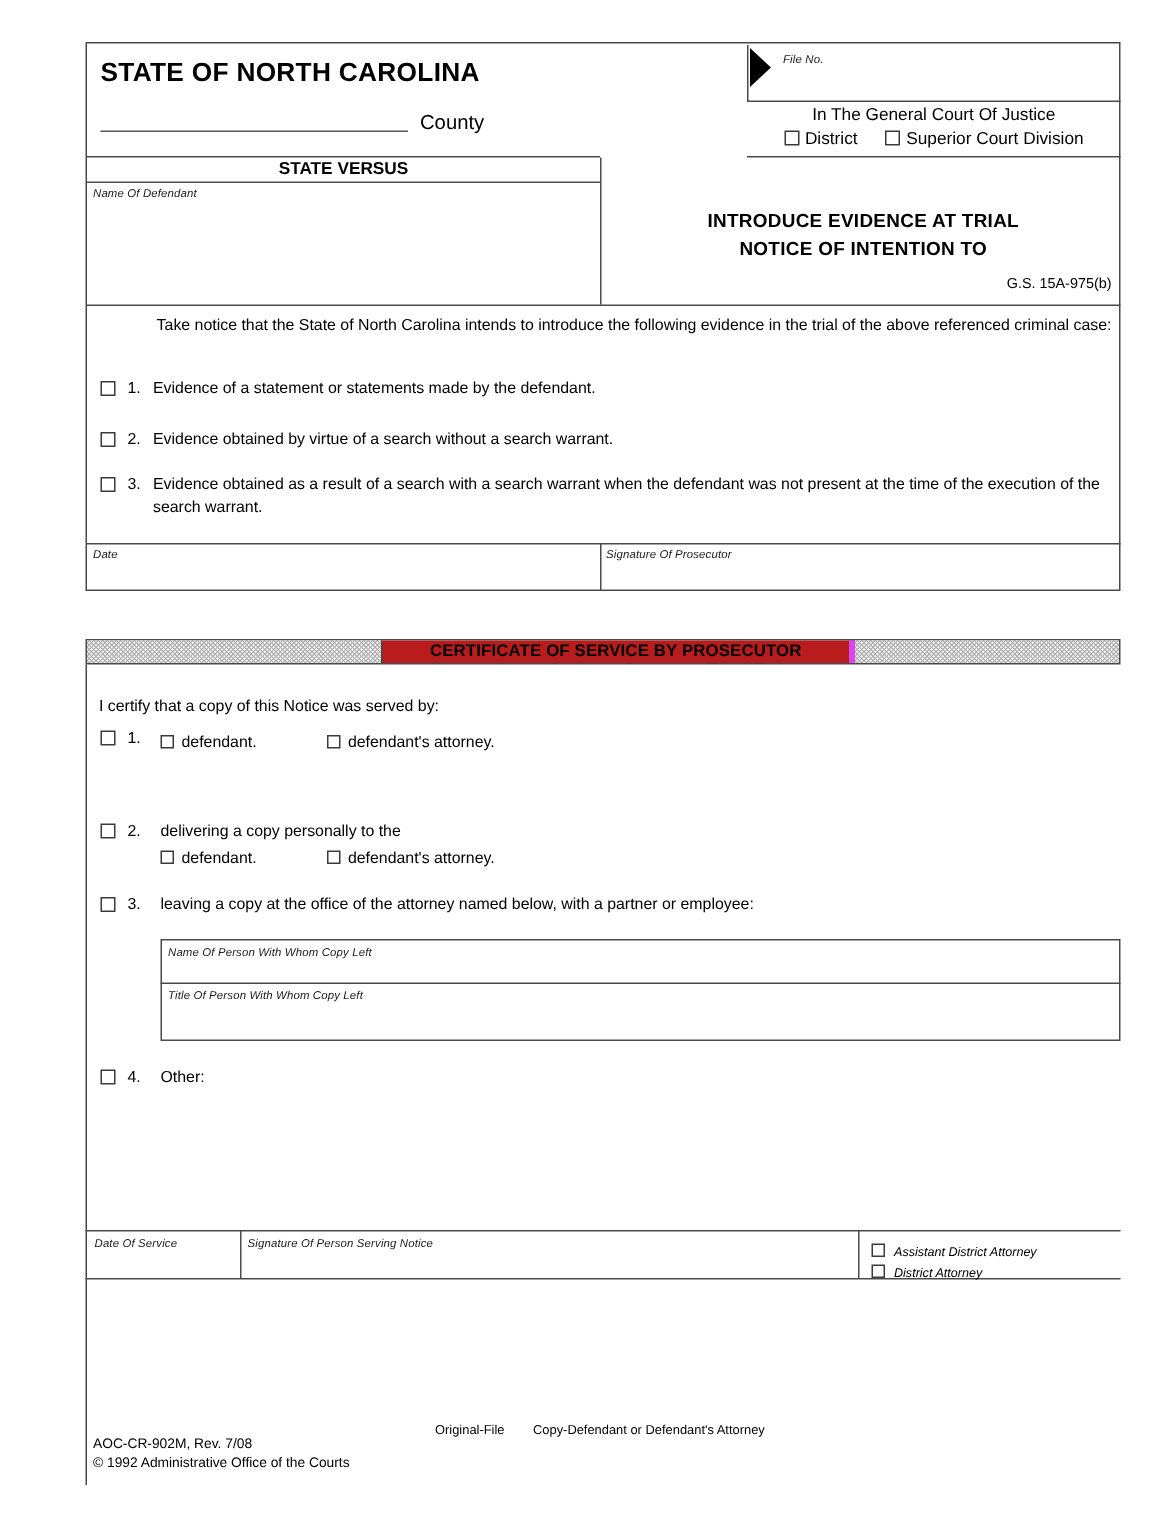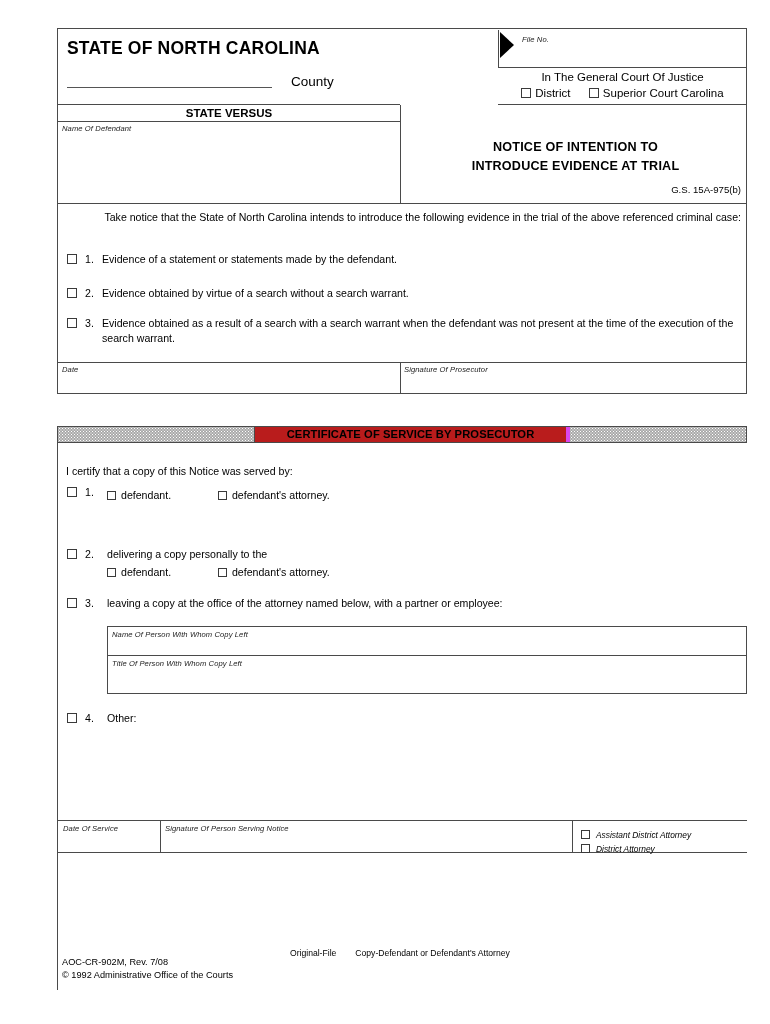--- a/index.html
+++ b/index.html
@@ -56,21 +56,20 @@
     font-size: 17.5px; font-weight: bold; letter-spacing: .2px;
   }
   #county-line {
     left: 67px; top: 74px; width: 205px;
     border-bottom: 1px solid #555;
     height: 14px;
   }
   #county-word {
     left: 280px; top: 74px;
     font-size: 13.5px;
-    margin-left: 11px;
   }
 
   
   #hdr-left-div {
     left: 58px; top: 104px; width: 342px;
     border-top: 1px solid #4a4a4a; height: 0;
   }
 
   
   #state-versus {
@@ -278,27 +277,27 @@
 <div class="abs" id="band-bottom"></div>
 
 <div class="abs" id="fileno-box"></div>
 <div class="abs" id="fileno-tri"></div>
 <div class="abs label-it" id="fileno-label">File No.</div>
 
 <div class="abs" id="court-line">In The General Court Of Justice</div>
 <div class="abs" id="division-line">
   <span class="cb"></span><span>District</span>
   <span class="gap"></span>
-  <span class="cb"></span><span>Superior Court Carolina</span>
+  <span class="cb"></span><span>Superior Court Division</span>
 </div>
 <div class="abs" id="court-bottom-rule"></div>
 
 <div class="abs" id="notice-title">
+  <div>INTRODUCE EVIDENCE AT TRIAL</div>
   <div>NOTICE OF INTENTION TO</div>
-  <div>INTRODUCE EVIDENCE AT TRIAL</div>
 </div>
 <div class="abs" id="gs-cite">G.S. 15A-975(b)</div>
 
 <div class="abs body-txt" id="intro">Take notice that the State of North Carolina intends to introduce the following evidence in the trial of the above referenced criminal case:</div>
 
 <div class="abs body-txt ev-item" id="ev1">
   <span class="cb"></span>
   <span class="num">1.</span>
   <span class="txt">Evidence of a statement or statements made by the defendant.</span>
 </div>

